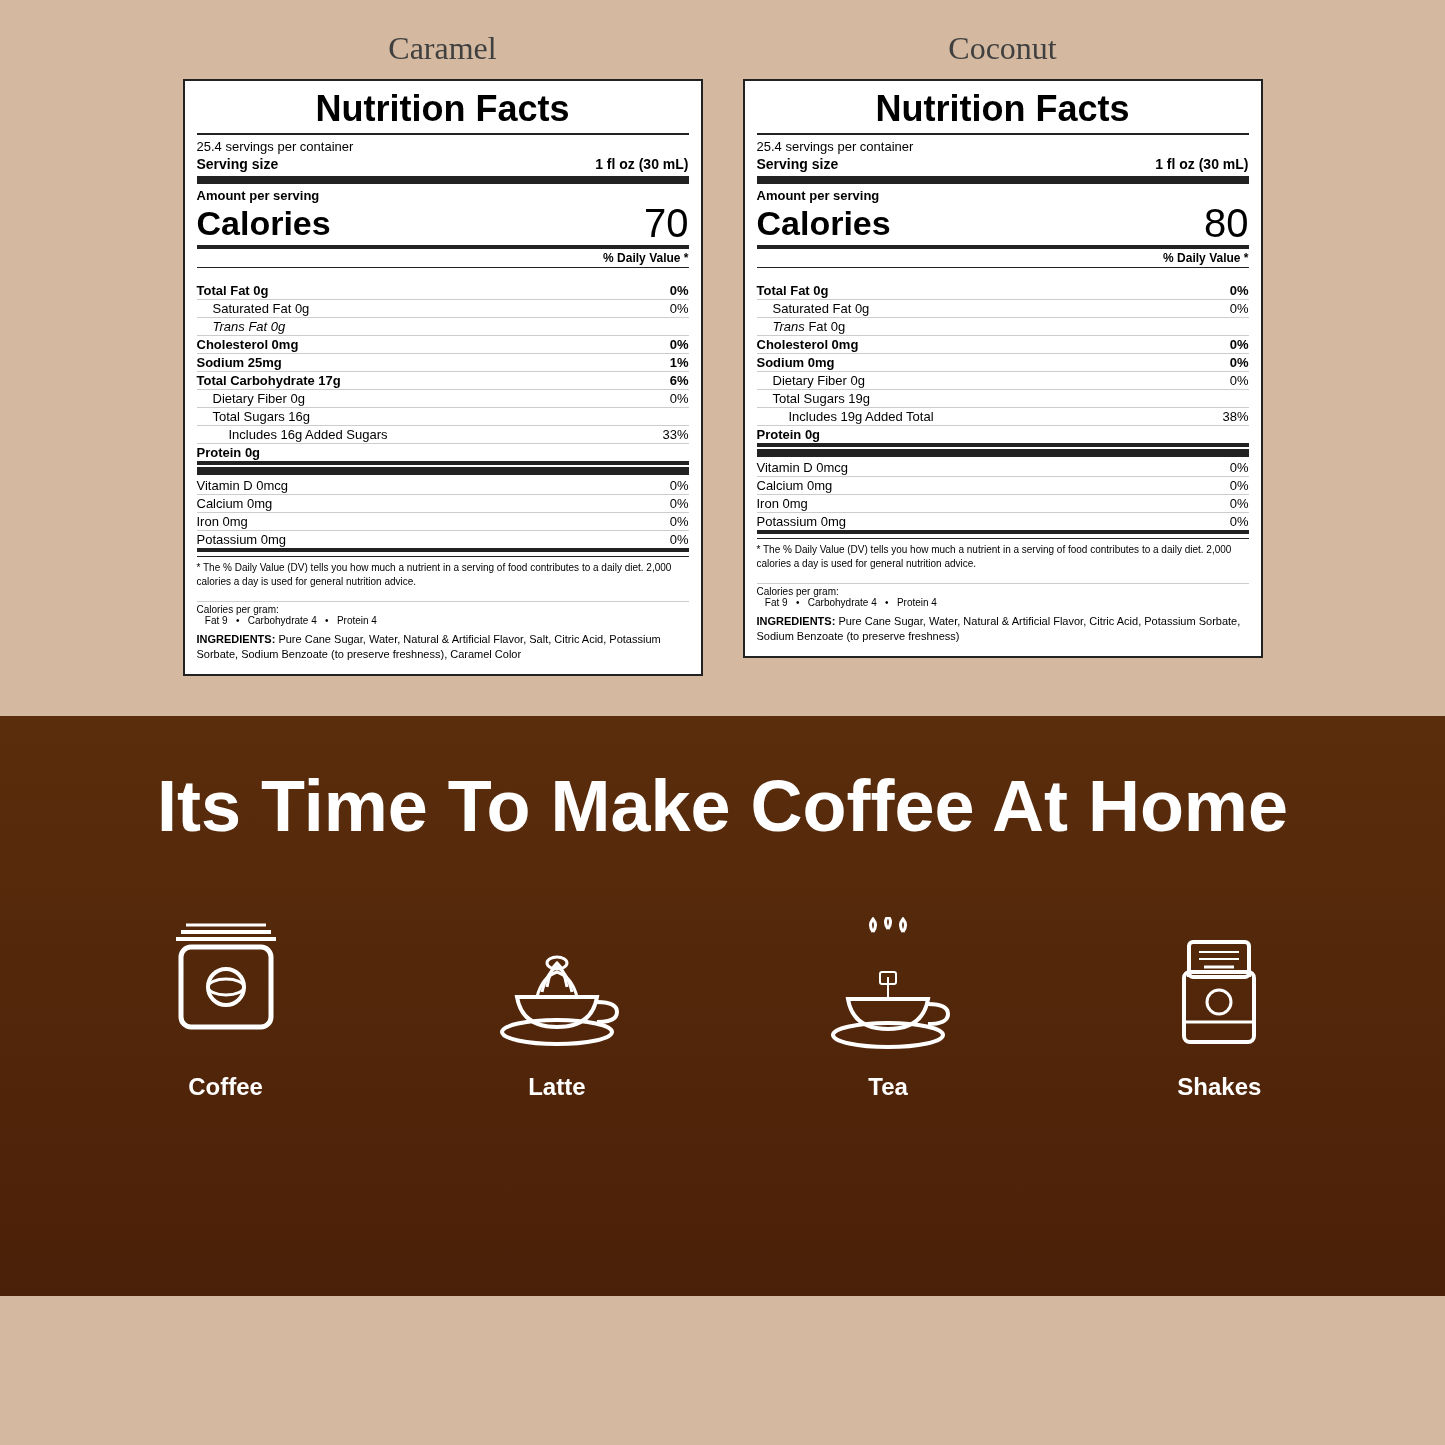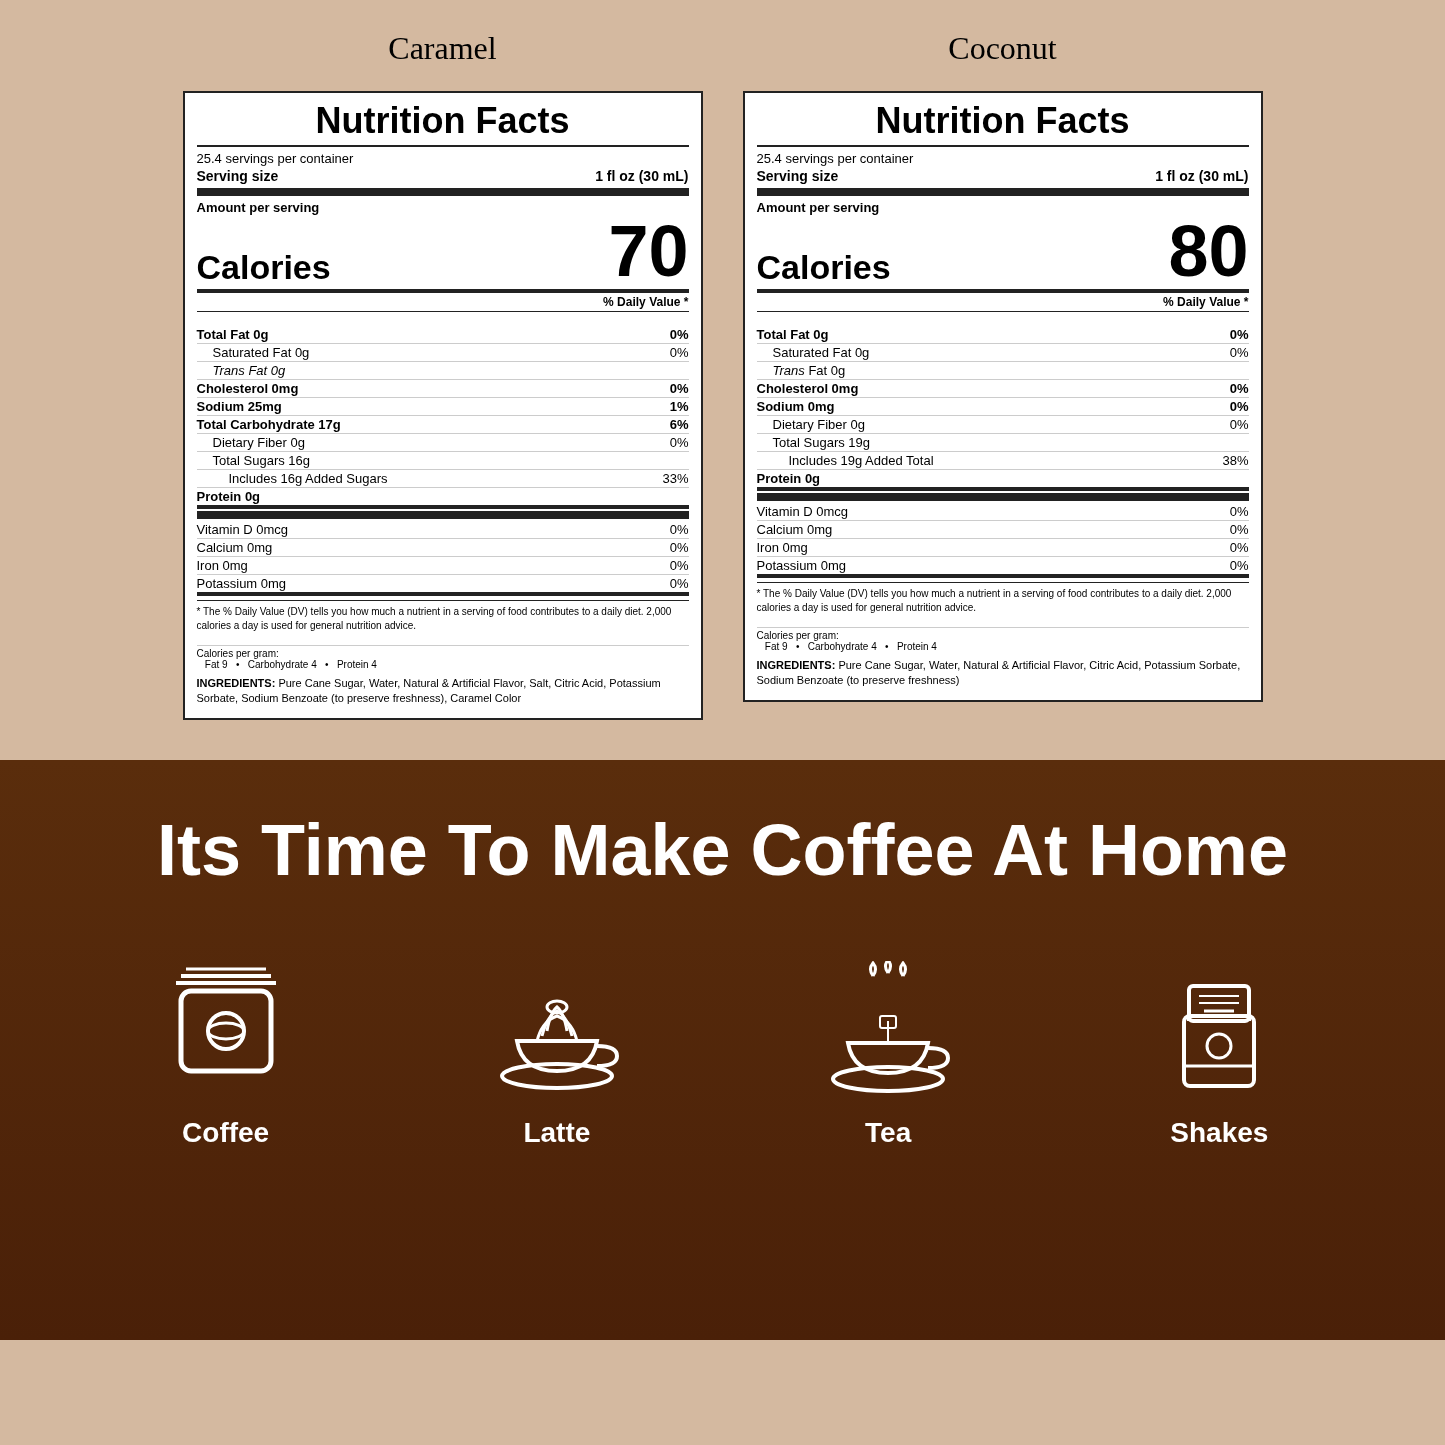--- a/index.html
+++ b/index.html
@@ -22,22 +22,22 @@
       display: flex;
       flex-direction: column;
       align-items: center;
       flex: 1;
       max-width: 520px;
     }
 
     .flavor-title {
       font-size: 32px;
       font-weight: 300;
-      margin-bottom: 24px;
-      color: #000000;
+      margin-bottom: 12px;
+      color: #404040;
       font-family: Georgia, serif;
     }
 
     .nutrition-box {
       background: white;
       border: 2px solid #222;
       padding: 8px 12px 12px;
       width: 100%;
     }
 
@@ -80,22 +80,22 @@
       padding-bottom: 2px;
       margin-bottom: 2px;
     }
 
     .calories-text {
       font-size: 34px;
       font-weight: 900;
     }
 
     .calories-number {
-      font-size: 72px;
-      font-weight: 700;
+      font-size: 40px;
+      font-weight: 400;
       line-height: 1;
     }
 
     .daily-value-header {
       text-align: right;
       font-size: 12px;
       font-weight: bold;
       border-bottom: 1px solid #222;
       padding-bottom: 2px;
       margin-bottom: 14px;
@@ -182,21 +182,21 @@
 
     .icon-col {
       display: flex;
       flex-direction: column;
       align-items: center;
       gap: 16px;
     }
 
     .icon-label {
       color: white;
-      font-size: 28px;
+      font-size: 24px;
       font-weight: 700;
     }
 
     .icon-svg {
       width: 140px;
       height: 140px;
     }
 
     .italic { font-style: italic; }
   </style>

